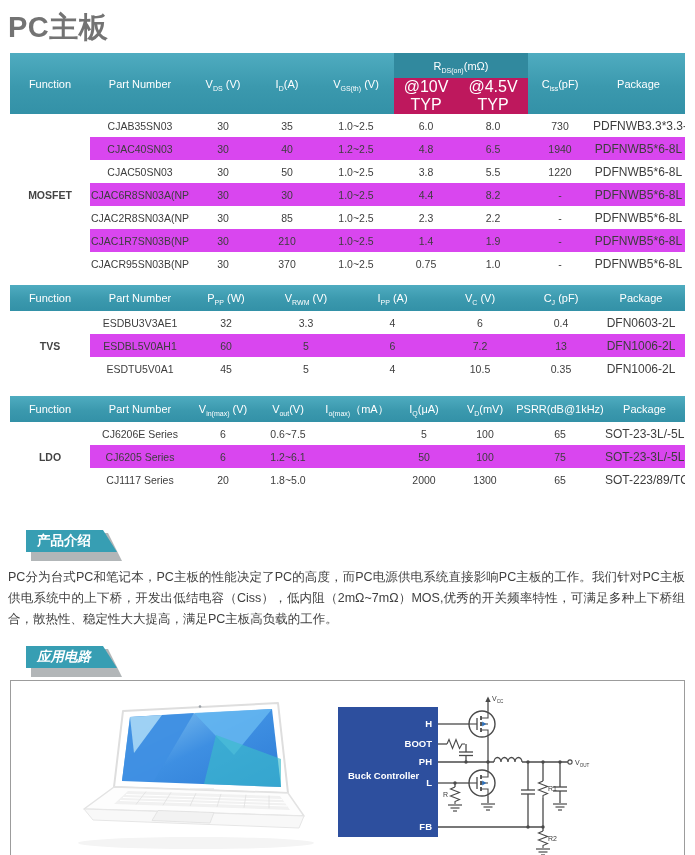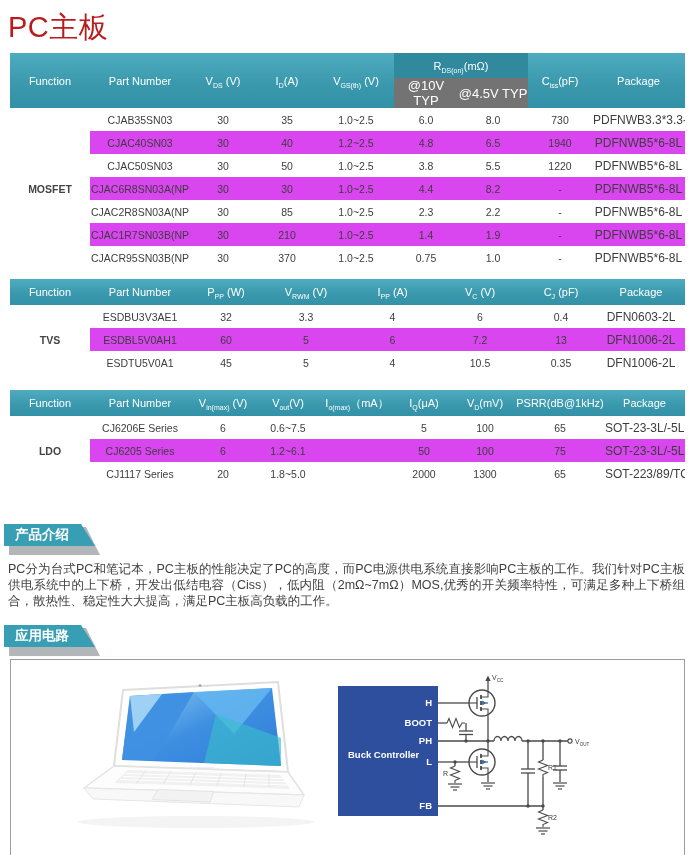--- a/index.html
+++ b/index.html
@@ -7,69 +7,69 @@
   body {
     width: 695px; height: 855px;
     font-family: "Liberation Sans", sans-serif;
     color:#383838;
     overflow: hidden;
   }
   
   .page-title {
     margin: 10px 0 0 8px;
     font-size: 29px; line-height: 34px;
-    font-weight: normal;
-    color: #b91c1c;
+    font-weight: bold;
+    color: #737373;
     letter-spacing: 0.5px;
   }
   
   table { border-collapse: collapse; table-layout: fixed; width: 675px; margin: 0 10px; }
   .t1 { margin-top: 9px; }
   .t2 { margin-top: 10px; }
   .t3 { margin-top: 16px; }
   th {
     font-weight: normal; color:#fff; font-size: 11px;
     text-align: center; vertical-align: middle;
     background: linear-gradient(180deg,#4FACC0 0%,#3B99AE 55%,#3391A7 100%);
   }
   .t1 thead tr.hr1 th { height: 25px; }
   .t1 thead tr.hr2 th { height: 19px; }
   .t2 thead th, .t3 thead th { height: 26px; }
   th.group { background: #31899E; }
-  th.subcol { background: #737373; font-size: 13px; }
+  th.subcol { background: #be185d; font-size: 16px; }
   td {
     height: 23px; text-align: center; vertical-align: middle;
     font-size: 10.5px; color: #3d3d3d; padding: 0 1px;
     overflow: hidden; white-space: nowrap;
   }
   tr.alt td { background: #d946ef; }
   td.fn-cell { background: #ffffff; color:#444;font-weight:bold; }
   td.pkg { font-size: 12px; }
   td.low span { position: relative; top: 16px; display:inline-block; }
   sub { font-size: 7px; line-height: 0; }
   th sub { color:#fff; }
   
-  .badge { position: relative; display: inline-block; height: 28px; margin-left: 4px; }
+  .badge { position: relative; display: inline-block; height: 28px; margin-left: 26px; }
   .badge .shadow {
     content:""; position: absolute; left: 5px; top: 3px;
     width: 100%; height: 100%; background: #b2b6b8;
     clip-path: polygon(0 0, calc(100% - 14px) 0, 100% 100%, 0 100%);
   }
   .badge .face {
     position: relative; display: inline-block;
     background: #379EB3; color: #fff;
     font-weight: bold; font-size: 13.5px; line-height: 22px;
     padding: 0 26px 0 11px;
     clip-path: polygon(0 0, calc(100% - 14px) 0, 100% 100%, 0 100%);
   }
   .intro-badge { margin-top: 39px; }
-  .app-badge   { margin-top: 16px; }
+  .app-badge   { margin-top: 16px; font-style: italic; }
   .intro-text {
     margin: 9px 10px 0 8px;
-    font-size: 12.5px; line-height: 16px; color:#3f3f3f;
+    font-size: 12.5px; line-height: 21px; color:#3f3f3f;
     text-align: justify;
   }
   
   .app-box {
     position: relative;
     margin: 6px 10px 0;
     width: 675px; height: 199px;
     border: 1px solid #9c9c9c;
     background: #ffffff;
   }

